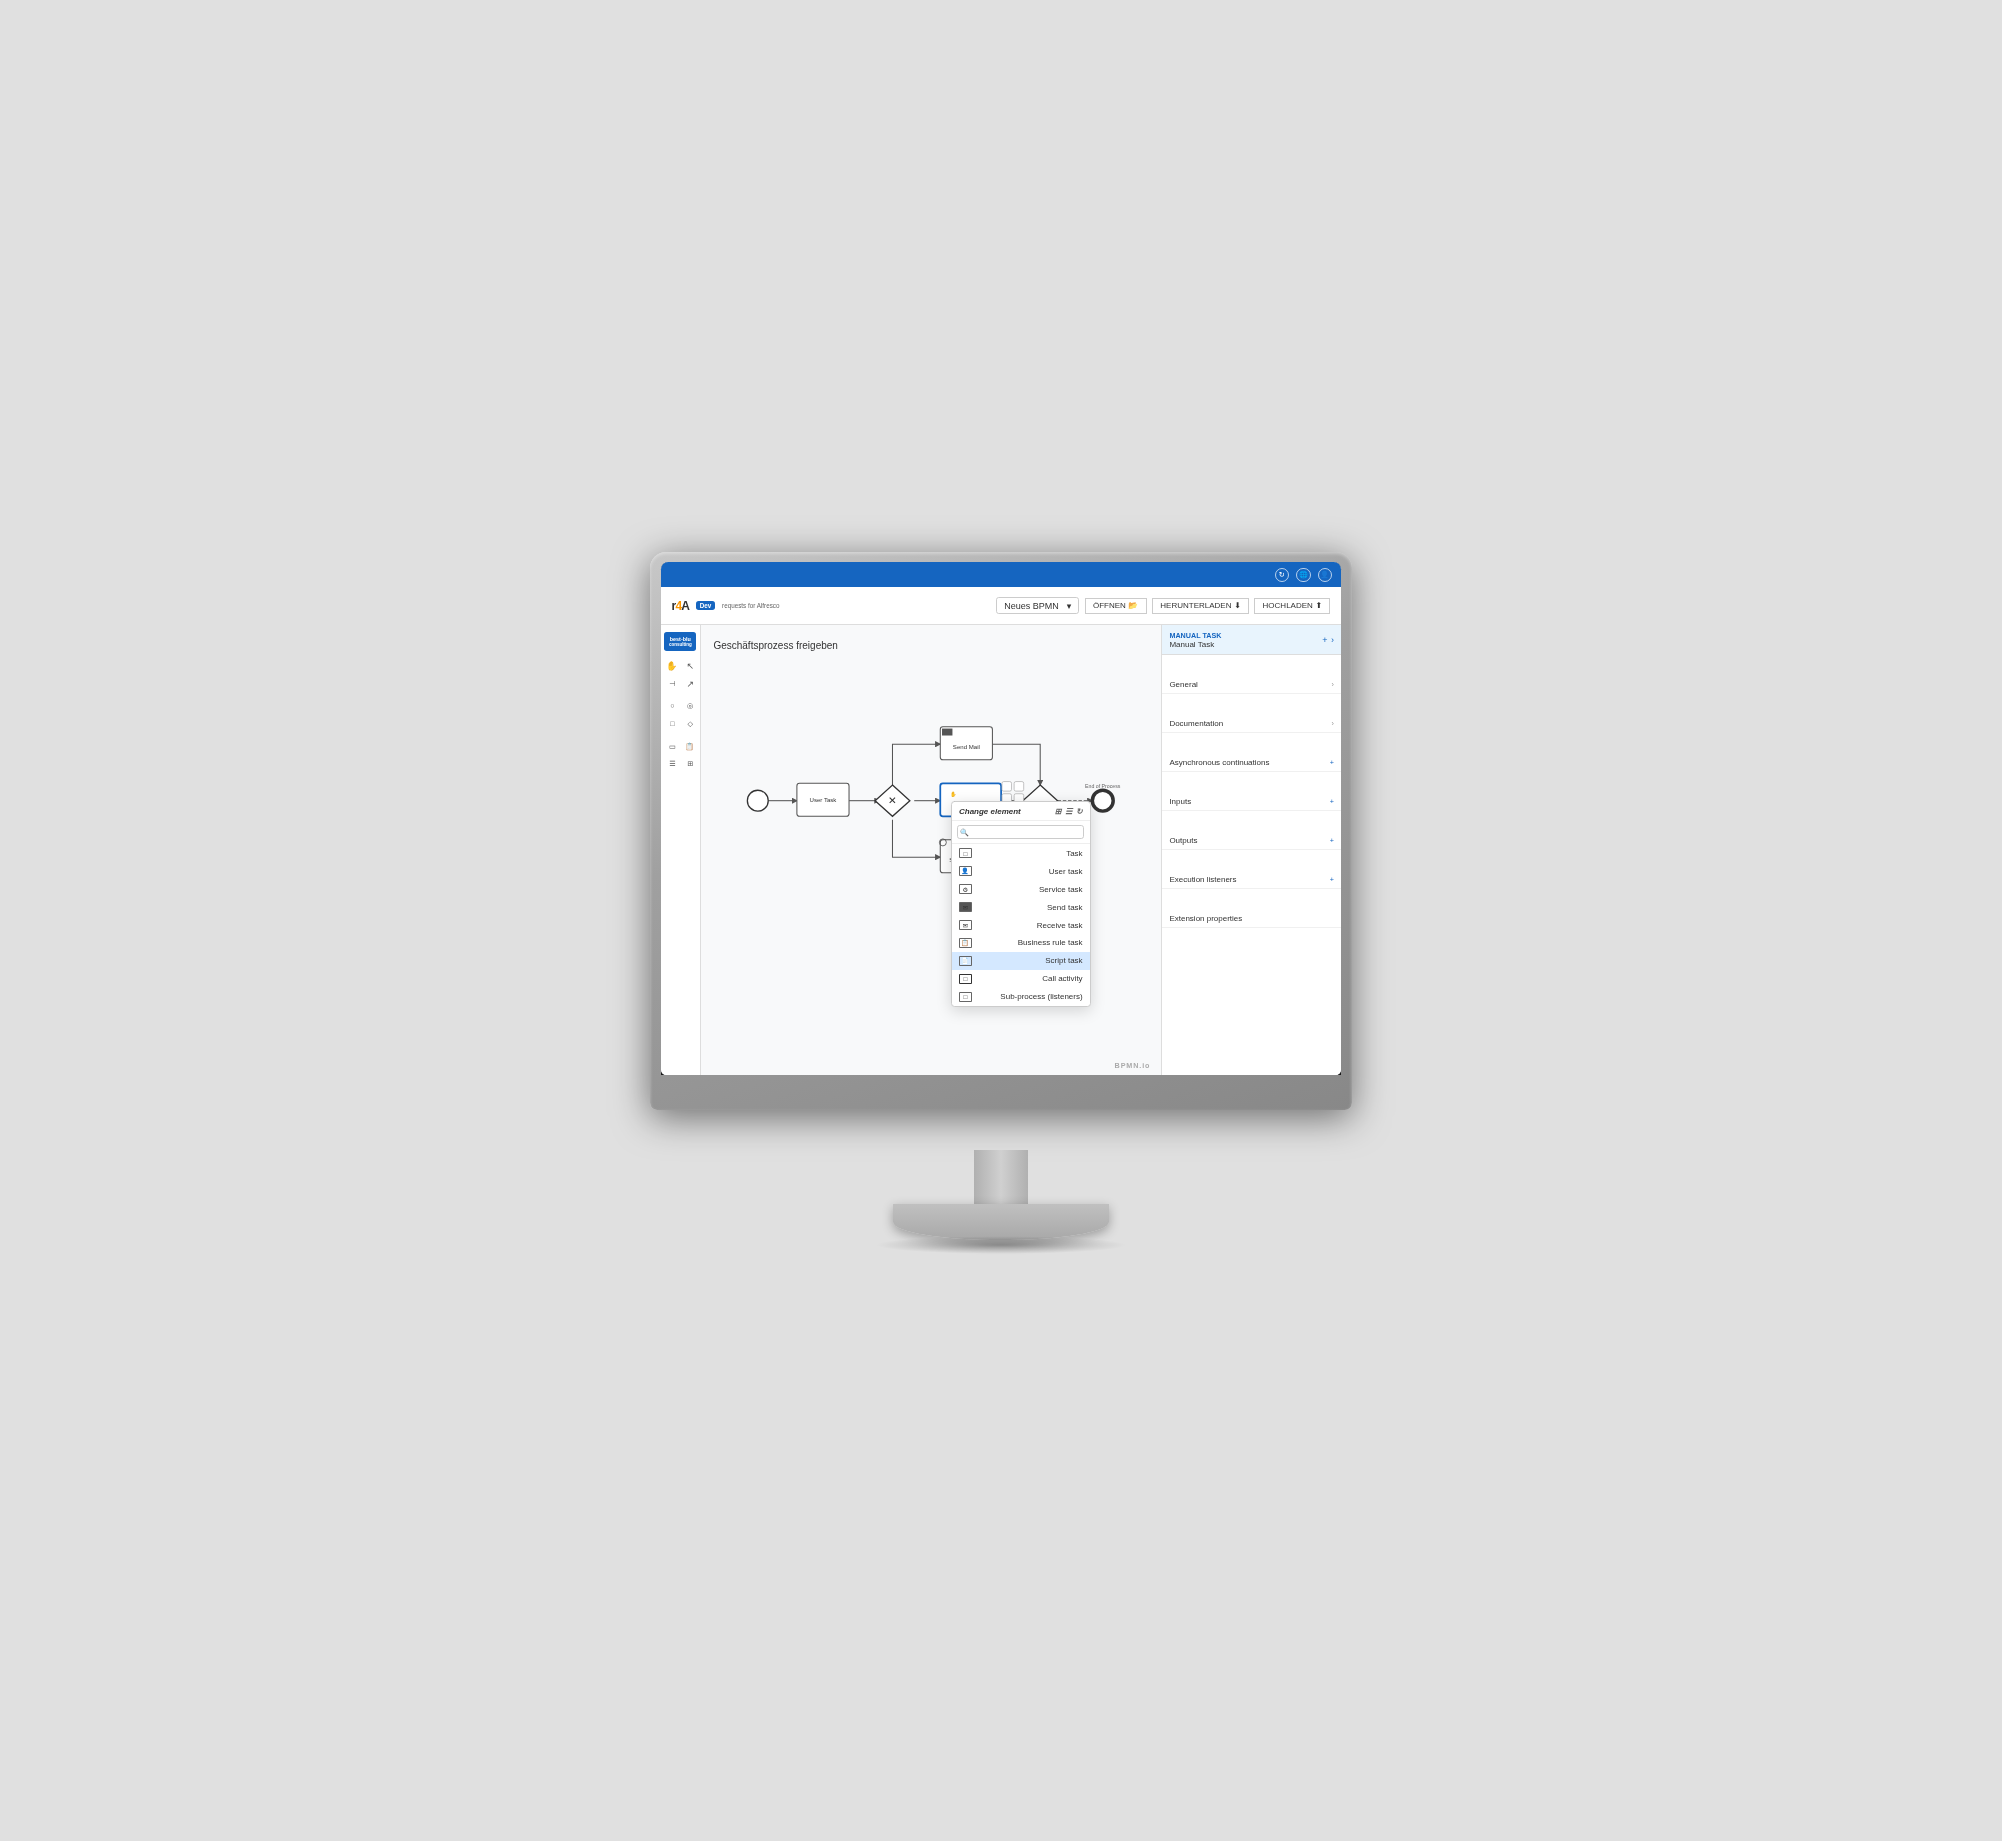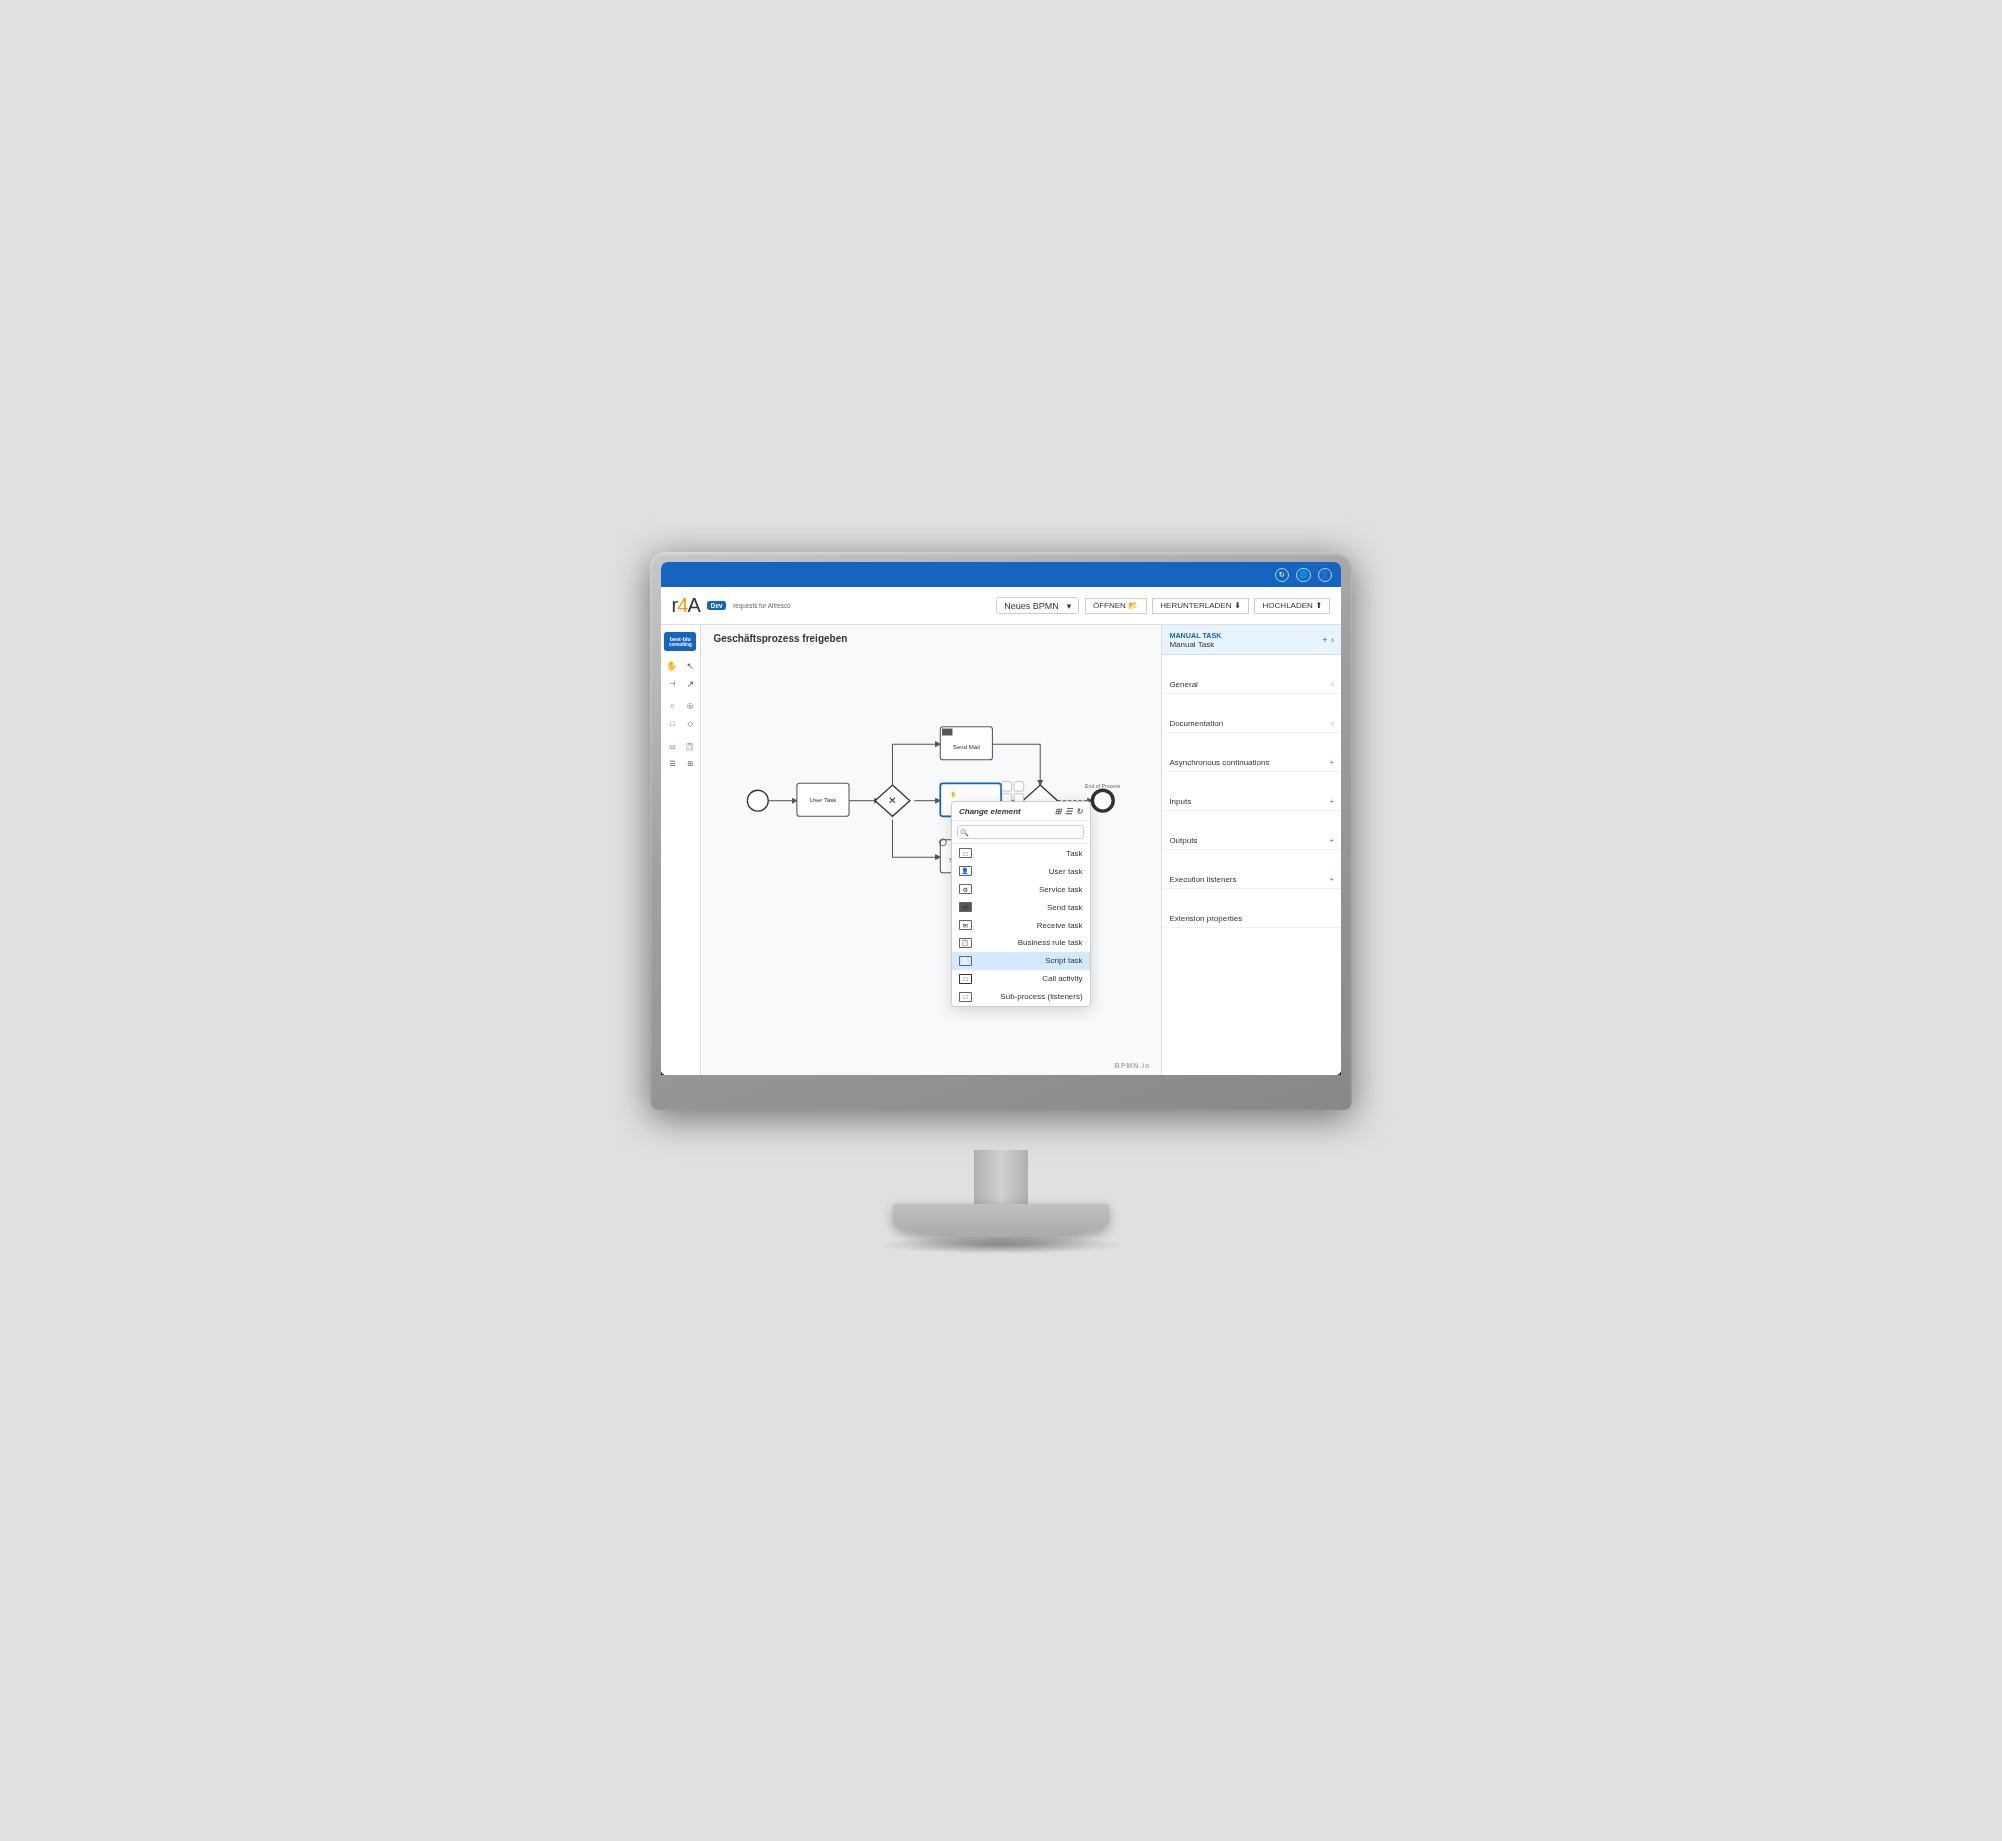--- a/index.html
+++ b/index.html
@@ -86,22 +86,22 @@
       flex-shrink: 0;
     }
 
     .logo-area {
       display: flex;
       align-items: center;
       gap: 7.2px;
     }
 
     .logo-r4a {
-      font-size: 20px;
-      font-weight: normal;
+      font-size: 12px;
+      font-weight: bold;
       color: #333;
       letter-spacing: -0.9px;
     }
     .logo-r4a span.r { color: #333; }
     .logo-r4a span.four { color: #f90; }
     .logo-r4a span.a { color: #333; }
     .dev-badge {
       background: #1565c0;
       color: white;
       font-size: 6.3px;
@@ -199,24 +199,24 @@
     
     .canvas-area {
       flex: 1;
       position: relative;
       background: #f8f9fa;
       overflow: hidden;
     }
 
     .canvas-title {
       position: absolute;
-      top: 8px;
+      top: 15px;
       left: 12.6px;
       font-size: 10px;
-      font-weight: bold;
+      font-weight: normal;
       color: #333;
     }
 
     
     .right-panel {
       width: 180px;
       background: white;
       border-left: 0.9px solid #ddd;
       display: flex;
       flex-direction: column;

